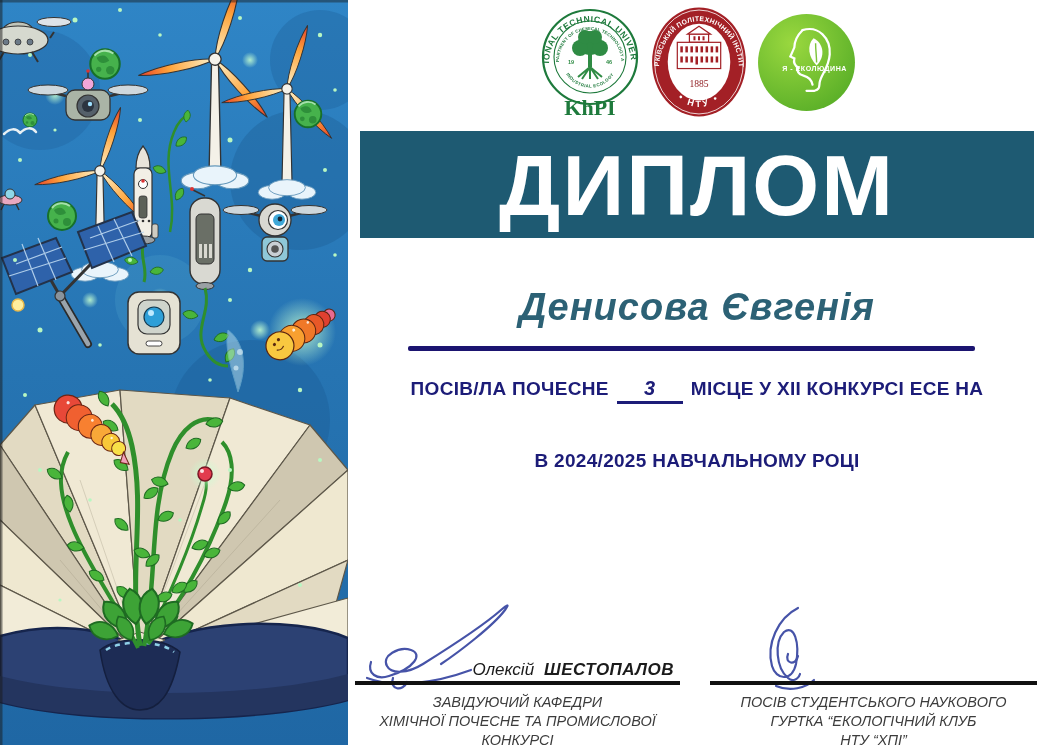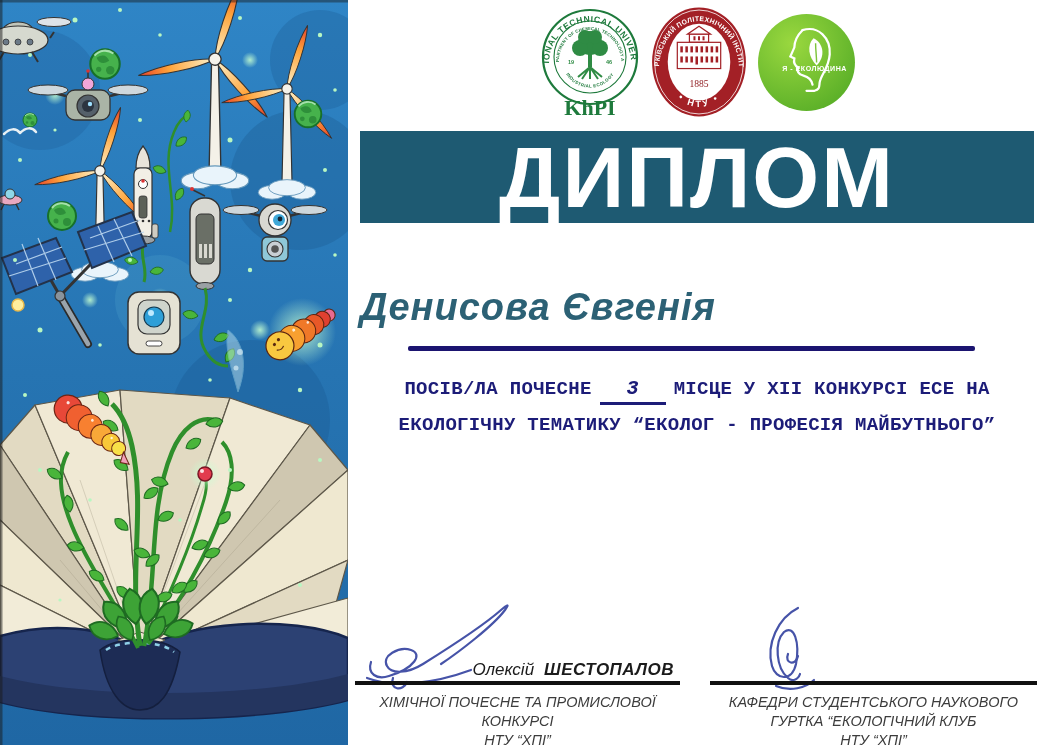--- a/index.html
+++ b/index.html
@@ -3,28 +3,28 @@
 <meta charset="utf-8">
 <style>
   html,body{margin:0;padding:0;background:#888;}
   .cert{position:relative;width:1051px;height:745px;background:#fff;overflow:hidden;
         font-family:"Liberation Sans",sans-serif;}
   .art{position:absolute;left:0;top:0;width:348px;height:745px;display:block;}
   .logo{position:absolute;}
   #logo-khpi-en{left:533px;top:6px;width:114px;height:112px;}
   #logo-khpi-ua{left:651px;top:6px;width:96px;height:112px;}
   #logo-eco{left:756px;top:12px;width:101px;height:101px;}
-  .banner{position:absolute;left:360px;top:131px;width:674px;height:92px;
+  .banner{position:absolute;left:360px;top:131px;width:674px;height:107px;
           background:var(--banner_bg,#1e5a72);display:flex;align-items:center;justify-content:center;}
   .banner-title{color:var(--banner_text,#fff);font-size:86px;font-weight:bold;letter-spacing:2px;line-height:1;}
-  .recipient{position:absolute;left:360px;top:286px;width:674px;text-align:left;
+  .recipient{position:absolute;left:360px;top:286px;width:674px;text-align:center;
              font-size:38px;font-weight:bold;font-style:italic;color:var(--recipient,#2c6175);letter-spacing:1px;}
   .rule{position:absolute;left:408px;top:346px;width:567px;height:5px;background:var(--underline,#1b1470);border-radius:2px;}
   .body-text{position:absolute;left:352px;top:371px;width:690px;text-align:center;
-             font-size:19px;font-weight:bold;color:var(--body_text,#1c1c78);line-height:36px;letter-spacing:.3px;font-family:Liberation Mono, monospace;}
+             font-size:19px;font-weight:bold;color:var(--body_text,#1c1c78);line-height:36px;letter-spacing:.3px;}
   .blank{display:inline-block;width:66px;border-bottom:3px solid var(--body_text,#1c1c78);
          text-align:center;line-height:1;vertical-align:-1px;padding-bottom:2px;margin:0 8px;}
   .place{font-style:italic;font-size:20px;position:relative;top:-1px;}
   .sig{position:absolute;top:600px;height:170px;font-style:italic;}
   .sig.left{left:355px;width:325px;}
   .sig.right{left:710px;width:327px;}
   .scribble{position:absolute;top:0;}
   .sig.left .scribble{left:8px;}
   .sig.right .scribble{left:30px;}
   .sig-name{position:absolute;right:6px;top:60px;font-size:17px;color:#1b1b1b;white-space:nowrap;}
@@ -445,51 +445,53 @@
 
   <div class="banner">
     <div class="banner-title">ДИПЛОМ</div>
   </div>
 
   <div class="recipient">Денисова Євгенія</div>
   <div class="rule"></div>
 
   <div class="body-text">
     <span>ПОСІВ/ЛА  ПОЧЕСНЕ</span><span class="blank"><span class="place">3</span></span><span>МІСЦЕ У XII КОНКУРСІ ЕСЕ НА</span><br>
-    <span>ЕКОЛОГІЧНУ ТЕМАТИКУ “ЕКОЛОГ - ПРОФЕСІЯ МАЙБУТНЬОГО”</span><br>
+    <br>
+    <span>В 2024/2025 НАВЧАЛЬНОМУ РОЦІ</span>
   </div>
 
   <div class="sig left">
     <svg class="scribble" width="150" height="95" viewBox="0 0 150 95">
       <g stroke="#4653a8" stroke-width="2.2" fill="none" stroke-linecap="round">
         <path d="M8 62 C4 74 14 80 26 76 C52 68 60 54 48 50 C36 46 18 56 24 66 C28 74 44 74 60 64 C92 44 120 26 138 10 C144 5 147 3 142 10 C130 26 96 52 78 64"></path>
         <path d="M4 78 C30 88 70 84 108 70"></path>
         <path d="M30 78 C26 90 40 92 44 82"></path>
       </g>
     </svg>
     <div class="sig-name">
       <span>Олексій</span><b>ШЕСТОПАЛОВ</b>
     </div>
     <div class="sig-line"></div>
     <div class="sig-caption">
+      <div>ЗАВІДУЮЧИЙ КАФЕДРИ</div>
       <div>ХІМІЧНОЇ ПОЧЕСНЕ ТА ПРОМИСЛОВОЇ</div>
       <div>КОНКУРСІ</div>
       <div>НТУ “ХПІ”</div>
     </div>
   </div>
 
   <div class="sig right">
     <svg class="scribble" width="95" height="100" viewBox="0 0 95 100">
       <g stroke="#4653a8" stroke-width="2.2" fill="none" stroke-linecap="round">
         <path d="M58 8 C38 18 26 44 32 66 C36 80 52 82 56 64 C60 42 54 24 44 32 C34 42 36 68 48 78 C52 82 58 80 60 74"></path>
         <path d="M36 86 C50 92 66 88 74 80"></path>
         <path d="M48 54 C44 64 56 66 58 56"></path>
       </g>
     </svg>
     <div class="sig-line"></div>
     <div class="sig-caption">
-      <div>КАФЕДРИ СТУДЕНТСЬКОГО НАУКОВОГО</div>
+      <div>ПОСІВ СТУДЕНТСЬКОГО НАУКОВОГО</div>
       <div>ГУРТКА “ЕКОЛОГІЧНИЙ КЛУБ</div>
       <div>НТУ “ХПІ”</div>
     </div>
   </div>
 
 </div>
 
 </body></html>

